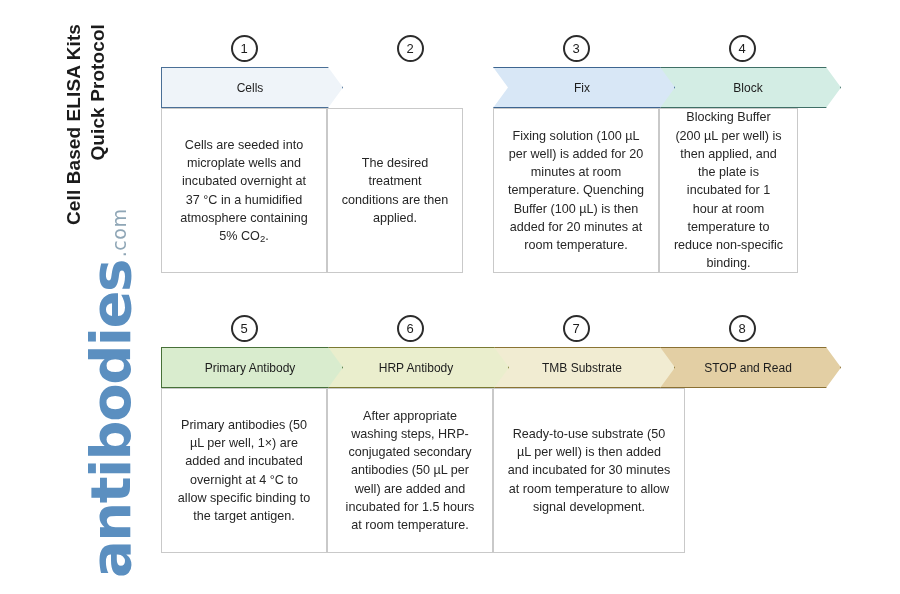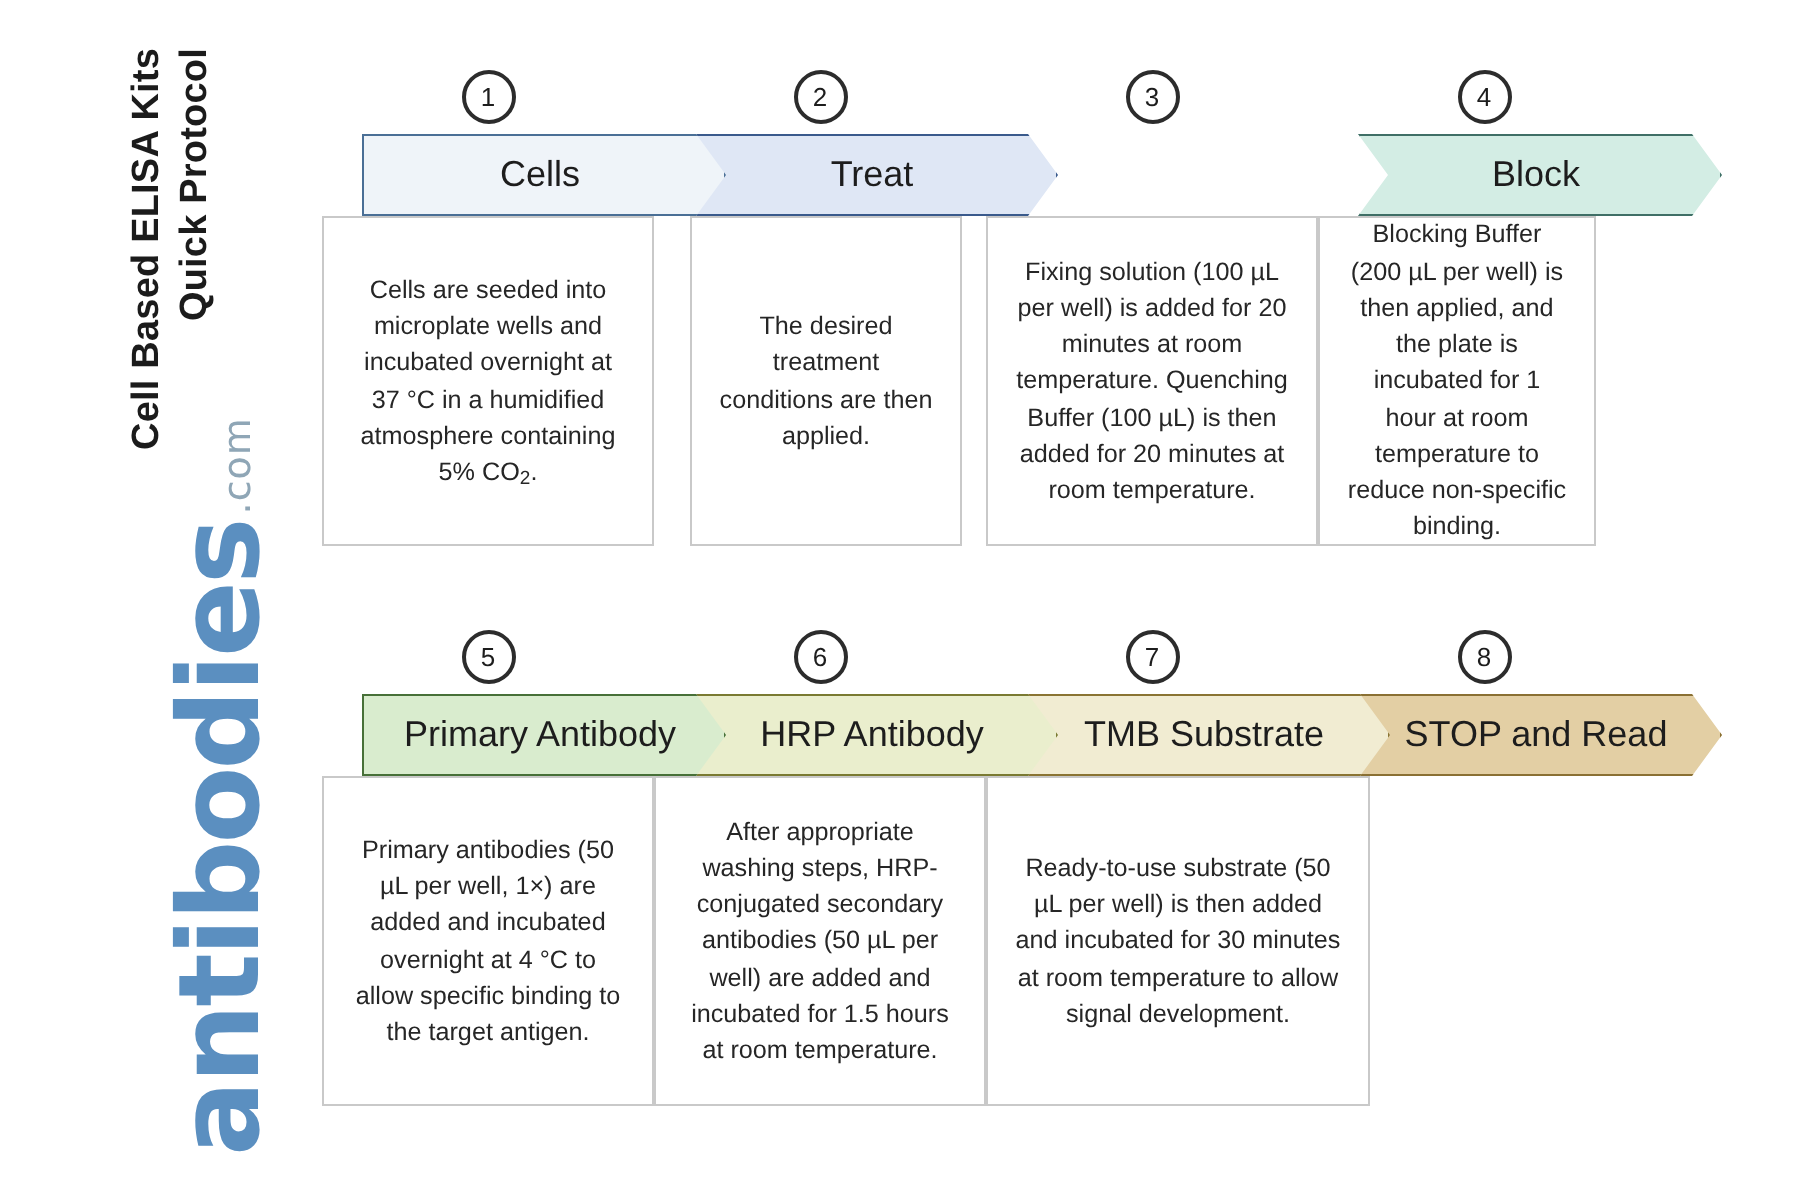--- a/index.html
+++ b/index.html
@@ -120,25 +120,24 @@
     height: 41px;
     width: 682px;
   }
   .chev {
     position: absolute;
     top: 0;
     height: 41px;
     display: flex;
     align-items: center;
     justify-content: center;
-    font-size: 18px;
+    font-size: 12px;
     color: #1d1d1d;
     padding-left: 10px;
     padding-right: 14px;
-    margin-left: 20px;
   }
   .chev span { position: relative; z-index: 2; }
   .chev::before {
     content: "";
     position: absolute;
     inset: 0;
     background: var(--fill);
     border: 1.3px solid var(--stroke);
     clip-path: var(--clip);
     -webkit-clip-path: var(--clip);
@@ -204,32 +203,32 @@
     <div class="badges">
         <div class="badge" style="left: 83px;">1</div>
         <div class="badge" style="left: 249px;">2</div>
         <div class="badge" style="left: 415px;">3</div>
         <div class="badge" style="left: 581px;">4</div>
       </div>
     <div class="chevron-bar">
         <div class="chev first" style="left: 0px; width: 182px; z-index: 10; --fill: #eff4f9; --stroke: #4a6f96;">
           <span>Cells</span>
         </div>
-        <div class="chev mid" style="left: 166px; width: 182px; z-index: 9; --fill: #dfe7f5; --stroke: #3a5a8c;">
-          <span>Treat</span>
+        <div class="chev mid" style="left: 332px; width: 182px; z-index: 8; --fill: #d8e7f6; --stroke: #3d6590;">
+          <span>Fix</span>
         </div>
         <div class="chev mid" style="left: 498px; width: 182px; z-index: 7; align-items: center; --fill: #d3ede4; --stroke: #3f6f66;">
           <span>Block</span>
         </div>
       </div>
     <div class="bodies">
         <div class="body-cell" style="left: 0px; width: 166px; border-color: rgb(201, 201, 201);">
           <div class="body-text">Cells are seeded into microplate wells and incubated overnight at 37 °C in a humidified atmosphere containing 5% CO<sub>2</sub>.</div>
         </div>
-        <div class="body-cell" style="left: 184px; width: 136px; border-color: rgb(201, 201, 201);">
+        <div class="body-cell" style="left: 166px; width: 136px; border-color: rgb(201, 201, 201);">
           <div class="body-text">The desired treatment conditions are then applied.</div>
         </div>
         <div class="body-cell" style="left: 332px; width: 166px; border-color: rgb(201, 201, 201);">
           <div class="body-text">Fixing solution (100 µL per well) is added for 20 minutes at room temperature. Quenching Buffer (100 µL) is then added for 20 minutes at room temperature.</div>
         </div>
         <div class="body-cell" style="left: 498px; width: 139px; border-color: rgb(201, 201, 201);">
           <div class="body-text">Blocking Buffer (200 µL per well) is then applied, and the plate is incubated for 1 hour at room temperature to reduce non-specific binding.</div>
         </div>
       </div>
   </div>

